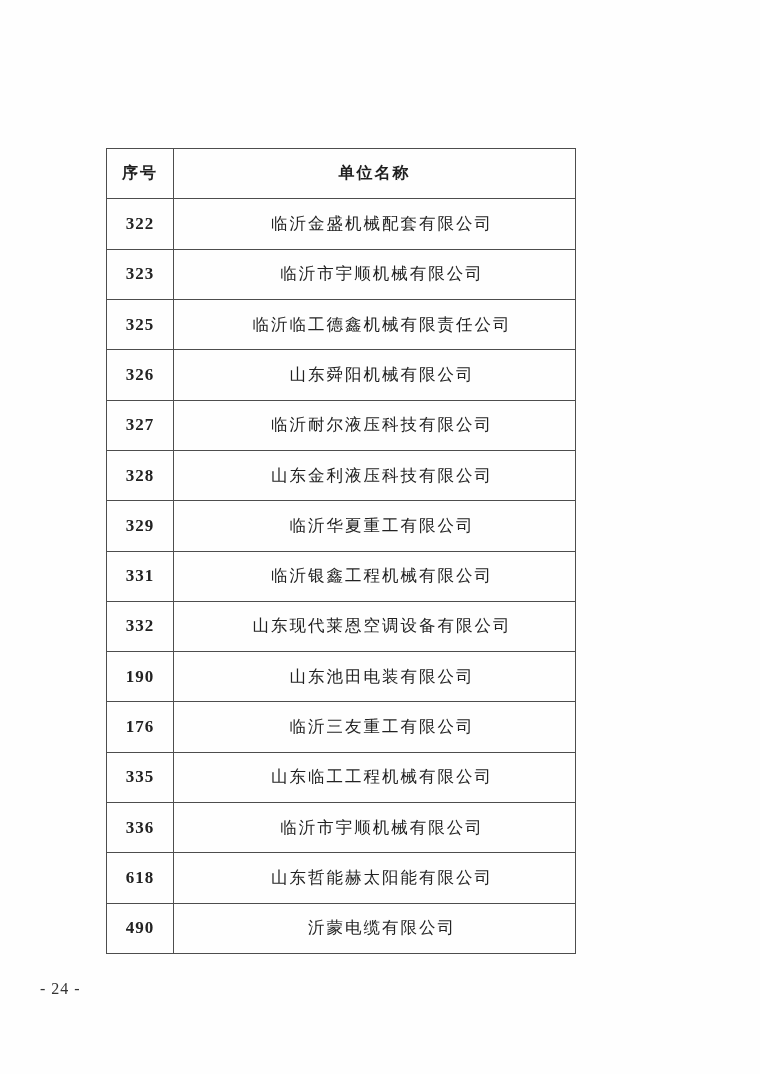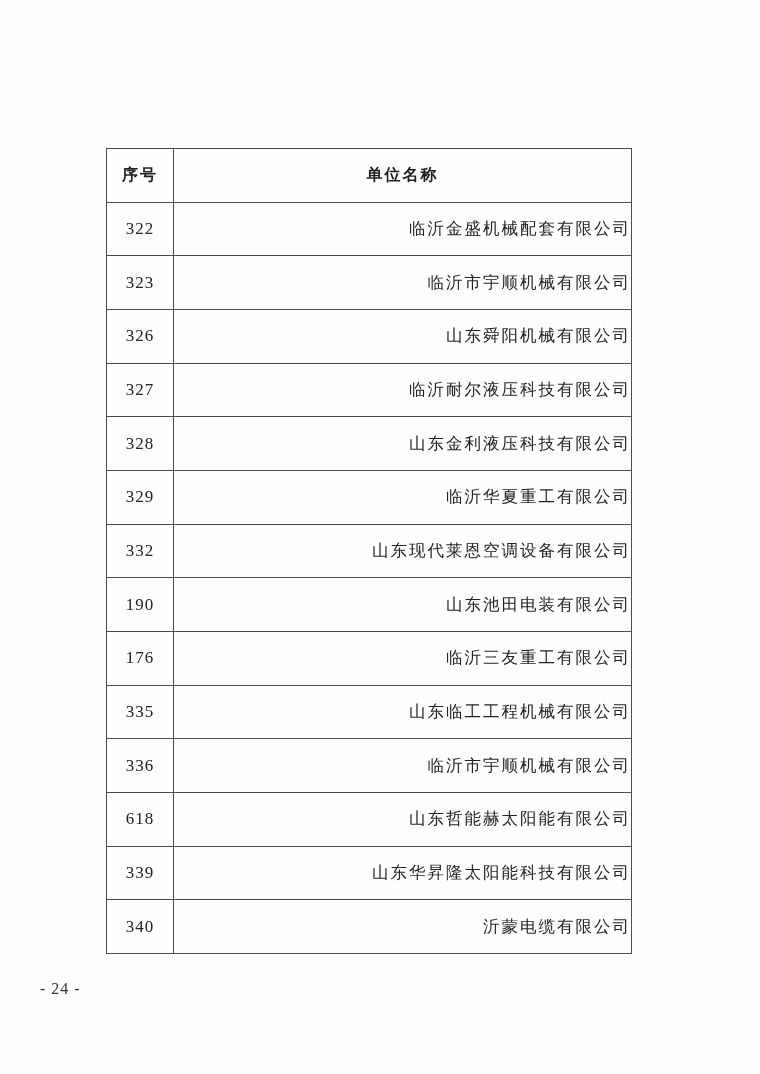--- a/index.html
+++ b/index.html
@@ -13,53 +13,54 @@
     height: 1074px;
     background: #fefefe;
     overflow: hidden;
     font-family: "Liberation Serif", "DejaVu Serif", serif;
     color: #2b2b2b;
   }
   .doc-table {
     position: absolute;
     left: 106px;
     top: 148px;
-    width: 526px;
+    width: 470px;
     height: 806px;
     border-collapse: collapse;
     table-layout: fixed;
   }
   .doc-table td, .doc-table th {
     border: 1px solid #4d4d4d;
     padding: 0;
     vertical-align: middle;
     background: #fefefe;
   }
   .doc-table tr {
     height: 5%;
   }
   .col-no {
     width: 66px;
+    font-weight: bold;
   }
   th.hdr-no, th.hdr-name {
     font-weight: bold;
     font-size: 16px;
     text-align: center;
     letter-spacing: 2px;
     color: #1f1f1f;
   }
   td.cell-no {
     text-align: center;
     font-size: 17px;
     font-family: "Liberation Serif", "DejaVu Serif", serif;
     letter-spacing: 1px;
     color: #222;
   }
   td.cell-name {
-    text-align: right;
+    text-align: center;
     padding-left: 15px;
     font-size: 16.5px;
     letter-spacing: 2px;
     color: #222;
   }
   .page-number {
     position: absolute;
     left: 0;
     top: 980px;
     width: 740px;
@@ -83,34 +84,42 @@
       </tr>
       <tr>
         <td class="cell-no col-no">322</td>
         <td class="cell-name">临沂金盛机械配套有限公司</td>
       </tr>
       <tr>
         <td class="cell-no col-no">323</td>
         <td class="cell-name">临沂市宇顺机械有限公司</td>
       </tr>
       <tr>
+        <td class="cell-no col-no">325</td>
+        <td class="cell-name">临沂临工德鑫机械有限责任公司</td>
+      </tr>
+      <tr>
         <td class="cell-no col-no">326</td>
         <td class="cell-name">山东舜阳机械有限公司</td>
       </tr>
       <tr>
         <td class="cell-no col-no">327</td>
         <td class="cell-name">临沂耐尔液压科技有限公司</td>
       </tr>
       <tr>
         <td class="cell-no col-no">328</td>
         <td class="cell-name">山东金利液压科技有限公司</td>
       </tr>
       <tr>
         <td class="cell-no col-no">329</td>
         <td class="cell-name">临沂华夏重工有限公司</td>
+      </tr>
+      <tr>
+        <td class="cell-no col-no">331</td>
+        <td class="cell-name">临沂银鑫工程机械有限公司</td>
       </tr>
       <tr>
         <td class="cell-no col-no">332</td>
         <td class="cell-name">山东现代莱恩空调设备有限公司</td>
       </tr>
       <tr>
         <td class="cell-no col-no">190</td>
         <td class="cell-name">山东池田电装有限公司</td>
       </tr>
       <tr>
@@ -123,25 +132,21 @@
       </tr>
       <tr>
         <td class="cell-no col-no">336</td>
         <td class="cell-name">临沂市宇顺机械有限公司</td>
       </tr>
       <tr>
         <td class="cell-no col-no">618</td>
         <td class="cell-name">山东哲能赫太阳能有限公司</td>
       </tr>
       <tr>
-        <td class="cell-no col-no">339</td>
-        <td class="cell-name">山东华昇隆太阳能科技有限公司</td>
-      </tr>
-      <tr>
-        <td class="cell-no col-no">340</td>
+        <td class="cell-no col-no">490</td>
         <td class="cell-name">沂蒙电缆有限公司</td>
       </tr>
     </tbody>
   </table>
 
   <div class="page-number">- 24 -</div>
 
 </div>
 
 </body></html>

